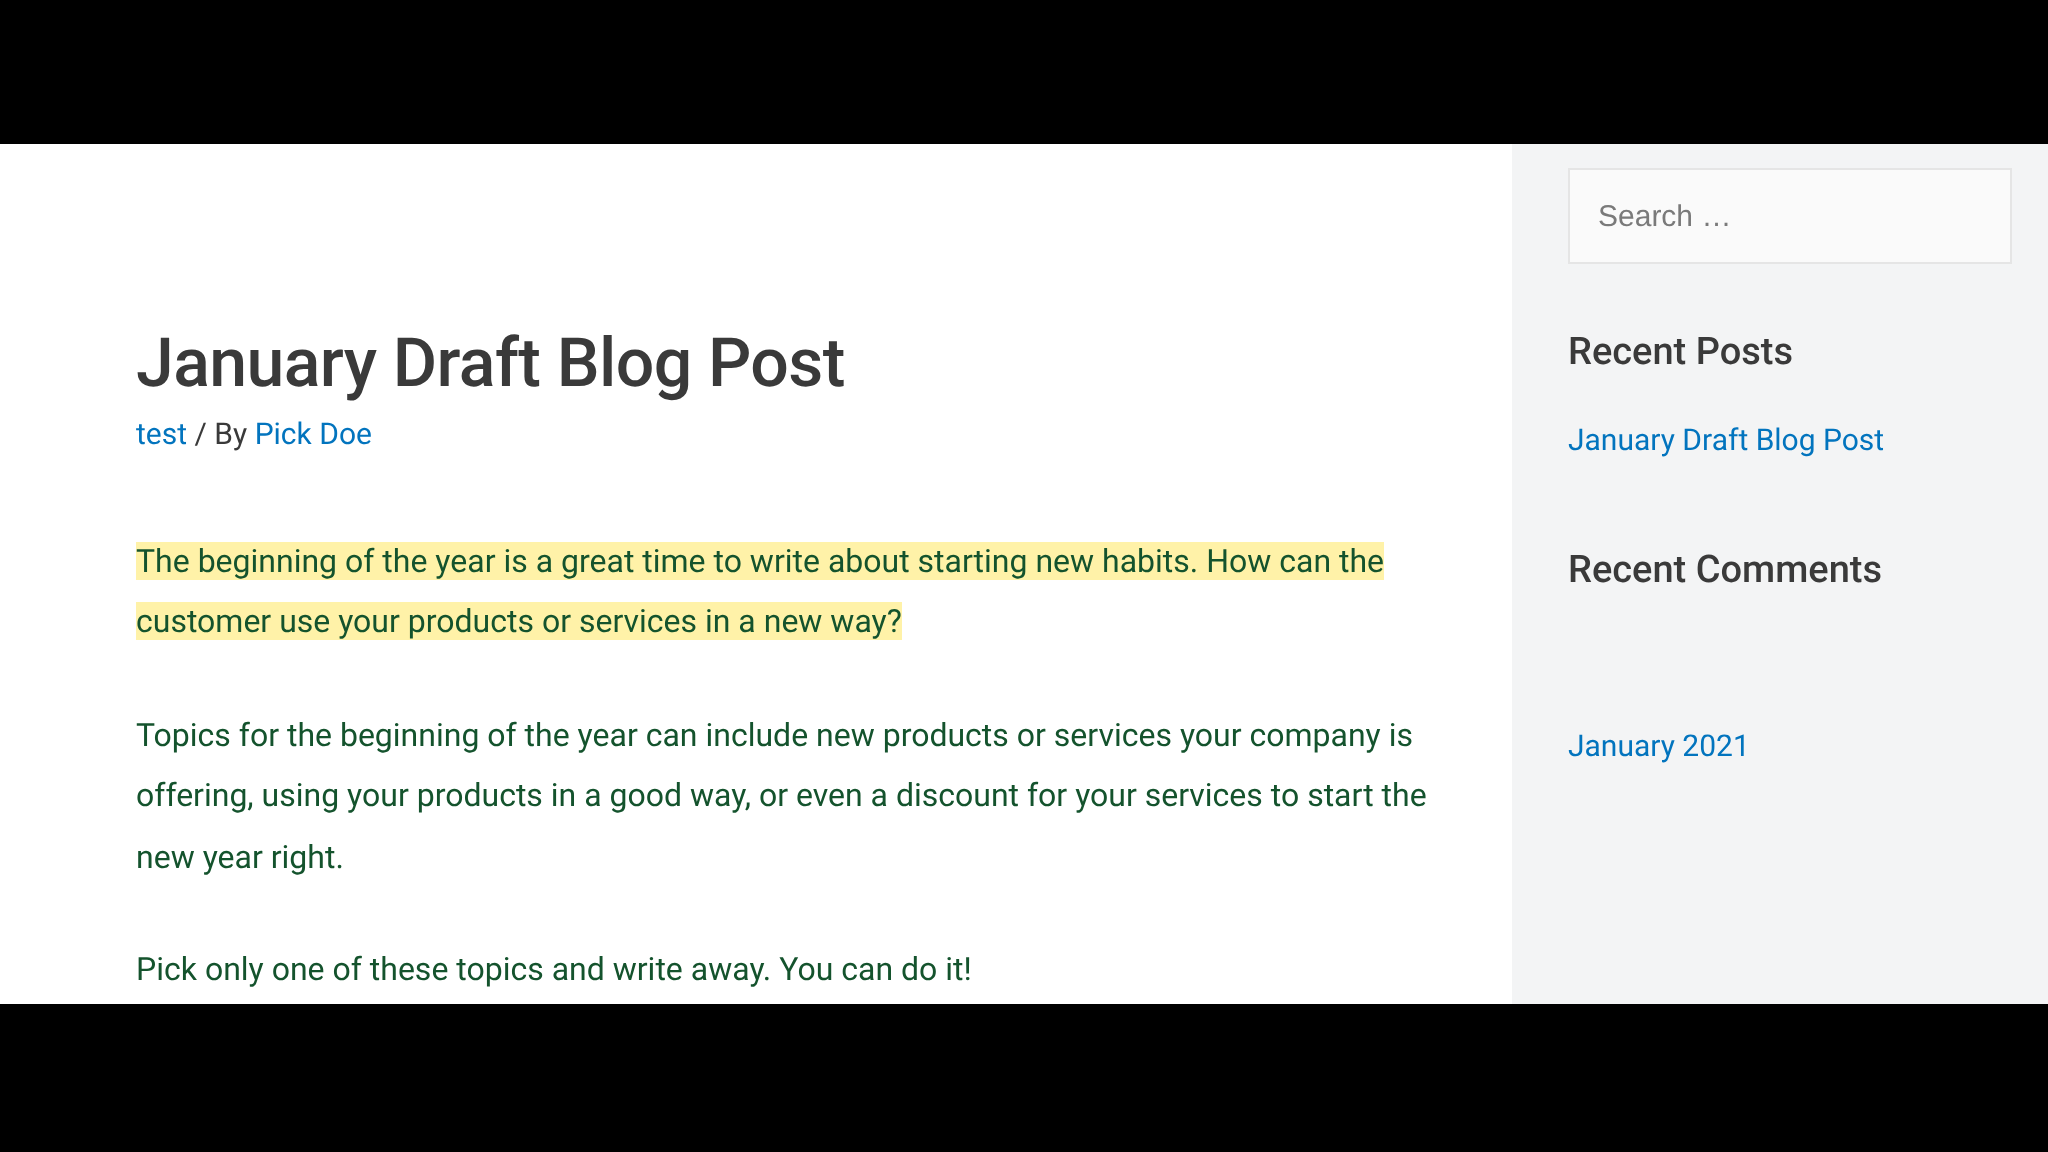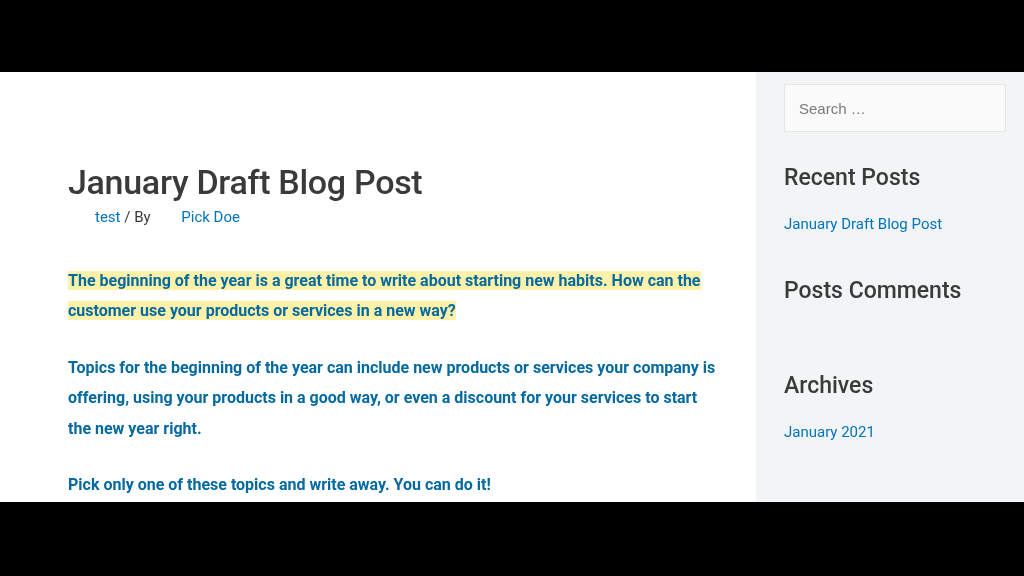--- a/index.html
+++ b/index.html
@@ -22,27 +22,26 @@
     font-weight: 500;
     color: #3a3a3a;
     margin-bottom: 6px;
     letter-spacing: -0.3px;
   }
   .post-meta {
     font-size: 15px;
     color: #3a3a3a;
     margin-bottom: 40px;
   }
-  .post-meta a { color: #0274be; text-decoration: none; margin-left: 27px; }
+  .post-meta a { color: #0274be; text-decoration: none; }
   .post-body p {
     font-size: 16px;
     line-height: 1.9;
-    color: #0369a1;
+    color: #14532d;
     margin-bottom: 26px;
-    font-weight: bold;
   }
   .hl { background: #fff2a8; }
   .sidebar {
     width: 268px;
     background: #f3f4f5;
     padding: 12px 18px 20px 28px;
     display: flex;
     flex-direction: column;
   }
   .search-wrap {
@@ -54,21 +53,21 @@
     border: 1px solid #e5e5e5;
     background: #fafafa;
     padding: 0 14px;
     font-size: 15px;
     color: #6b6b6b;
     outline: none;
   }
   .search-input::placeholder { color: #7a7a7a; }
   .widget { margin-bottom: 44px; }
   .widget-title {
-    font-size: 23px;
+    font-size: 19px;
     font-weight: 500;
     color: #3a3a3a;
     margin-bottom: 24px;
   }
   .widget-link {
     color: #0274be;
     font-size: 15px;
     text-decoration: none;
     display: block;
   }
@@ -94,22 +93,21 @@
     <div class="search-wrap">
       <input type="text" class="search-input" placeholder="Search …" style="">
     </div>
 
     <div class="widget">
       <h2 class="widget-title">Recent Posts</h2>
       <a href="#" class="widget-link">January Draft Blog Post</a>
     </div>
 
     <div class="widget">
-      <h2 class="widget-title">Posts Comments</h2>
+      <h2 class="widget-title">Recent Comments</h2>
     </div>
 
     <div class="widget">
-      <h2 class="widget-title">Archives</h2>
       <a href="#" class="widget-link">January 2021</a>
     </div>
   </aside>
 
 </div>
 
 </body></html>

